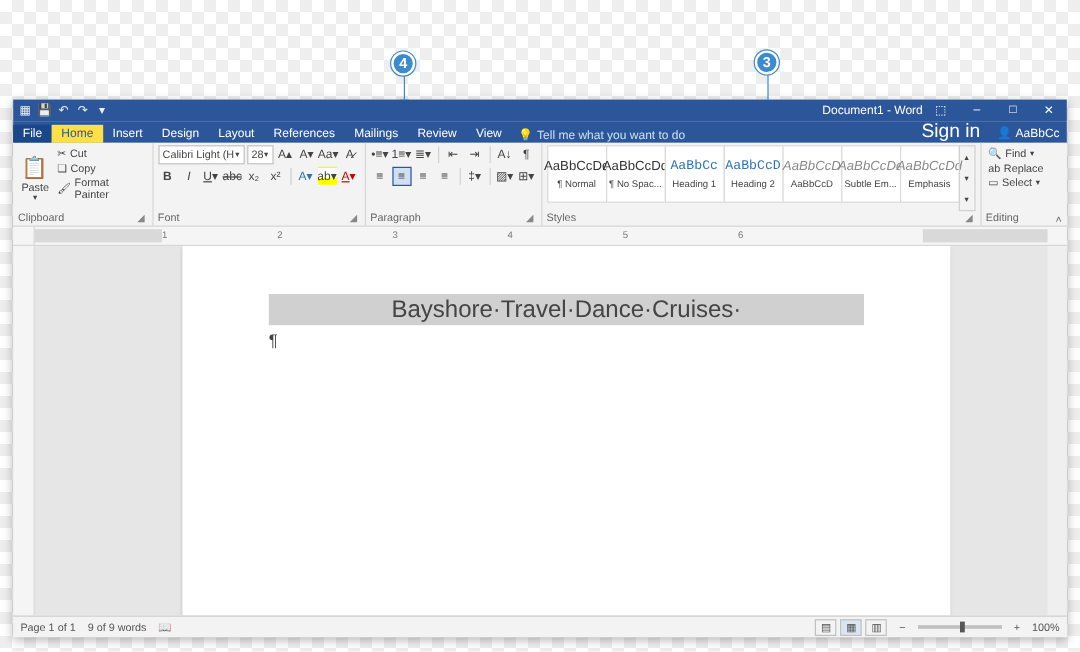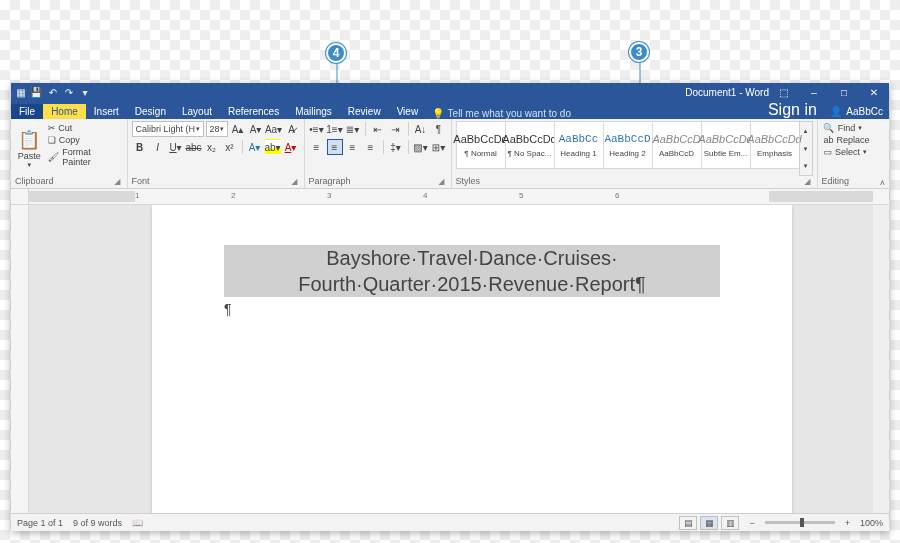--- a/index.html
+++ b/index.html
@@ -324,21 +324,20 @@
         <span class="num" style="left: 586px;">6</span>
       </div>
   </div>
 
   <div class="workspace">
     <div class="rulerV"></div>
     <div style="flex:1;overflow:hidden;display:flex;justify-content:center;padding-left:42px;">
       <div class="page">
         <div class="content">
           <span class="nm">Bayshore·Travel·Dance·Cruises·</span><br>
-          <span class="nm">Fourth·Quarter·2015·Revenue·Report¶</span>
         </div>
         <div class="paramark">¶</div>
       </div>
     </div>
     <div class="scrollV"></div>
   </div>
 
   <div class="status">
     <span>Page 1 of 1</span>
     <span>9 of 9 words</span>

